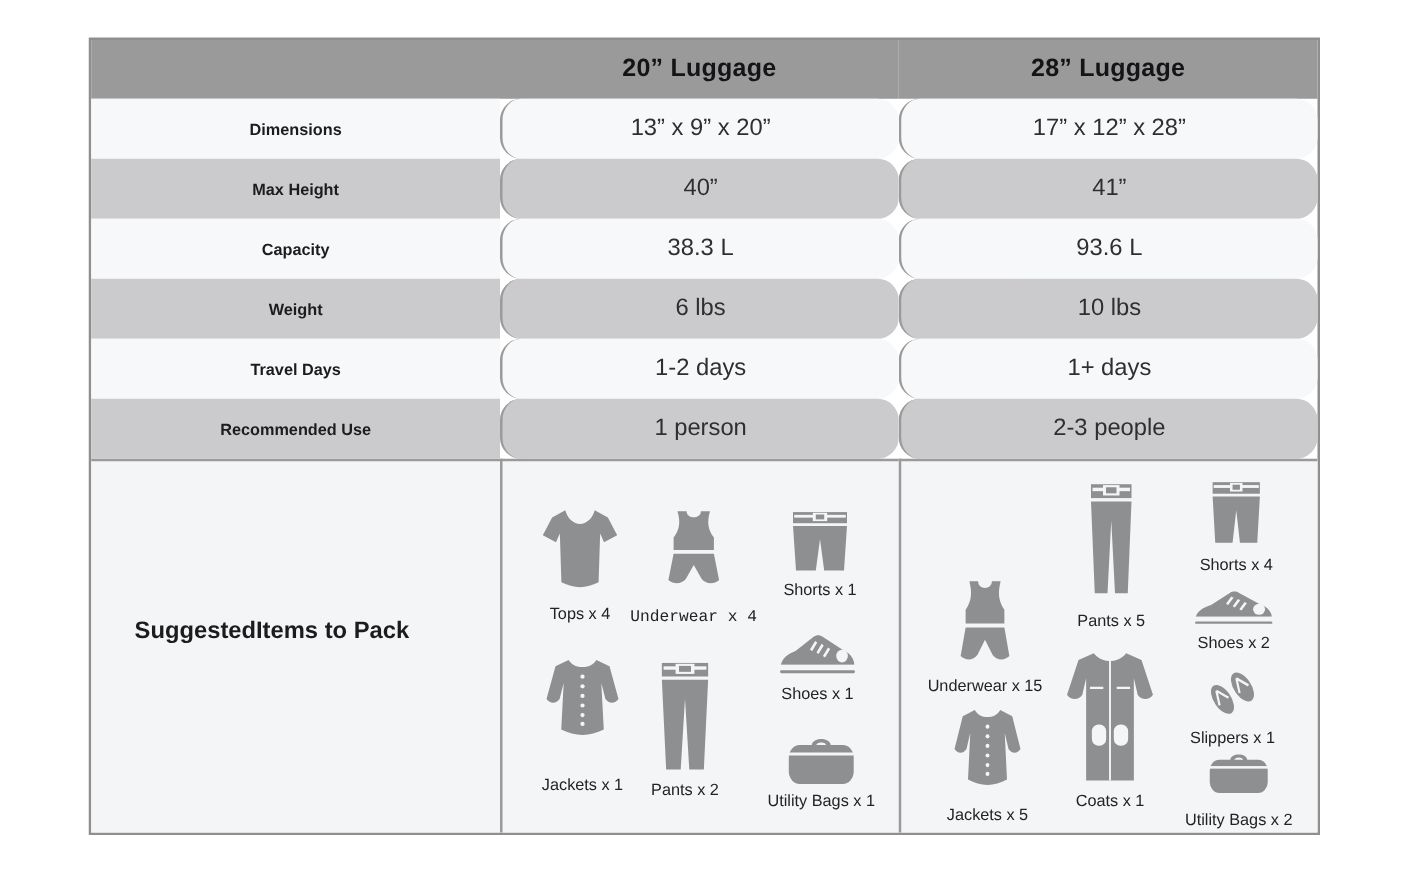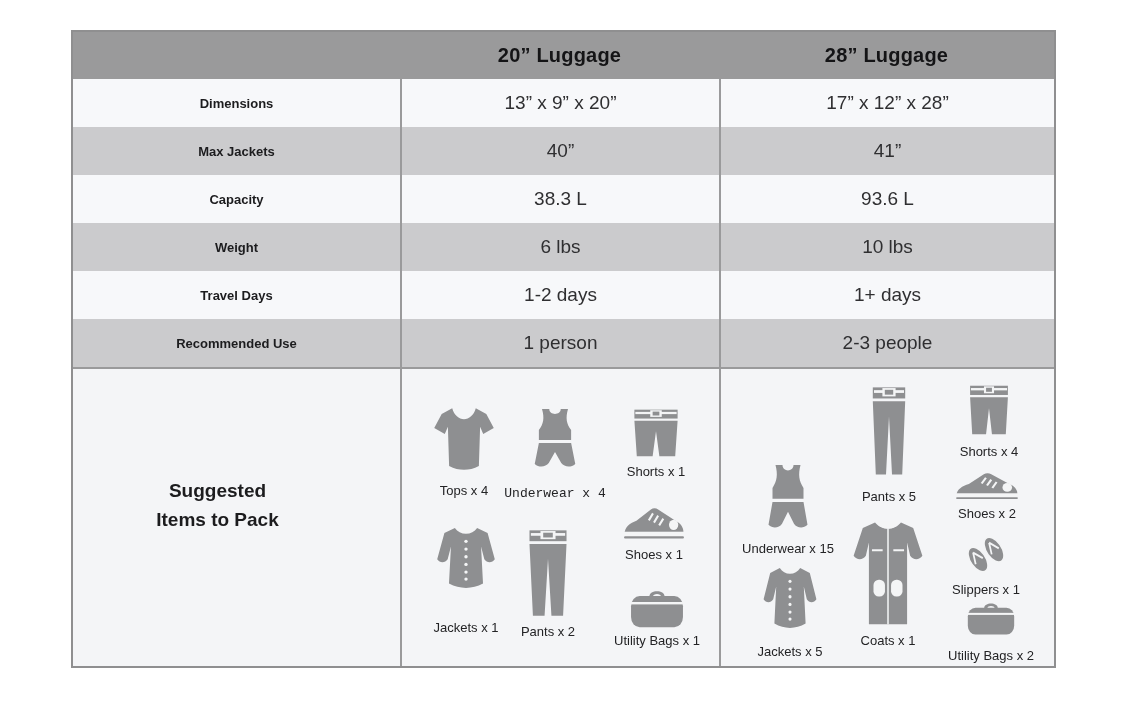--- a/index.html
+++ b/index.html
@@ -26,25 +26,25 @@
   .prow > div:nth-child(2), .prow > div:nth-child(3) {
     border-left:2px solid var(--grid-line,#9a9a9b);
     box-sizing:border-box;
   }
   .lcell {
     display:flex; align-items:center; justify-content:center;
     font-weight:bold; font-size:13px; color:var(--text-dark,#1c1c1e);
   }
   .vcell {
     display:flex; align-items:center; justify-content:center;
-    font-size:19px; color:var(--text-value,#2f2f31);
+    font-size:19px; color:var(--text-value,#2f2f31);border-radius:17px;
   }
   .prow > div { background:var(--row-pack,#f4f5f7); border-top:2px solid var(--grid-line,#9a9a9b); box-sizing:border-box; }
   .plabel {
-    display:flex; flex-direction:column; align-items:center; justify-content:center;
+    display:flex; flex-direction:row; align-items:center; justify-content:center;
     font-weight:bold; font-size:19px; line-height:29px; color:var(--text-dark,#1c1c1e);
     padding-right:38px; padding-bottom:26px;
   }
   .pcell { position:relative; overflow:hidden; }
   .pitem { position:absolute; display:flex; flex-direction:column; align-items:center; }
   .pitem .lbl { font-size:13px; color:#232325; white-space:nowrap; }
   .icn { display:block; }
   .svgdefs { position:absolute; width:0; height:0; overflow:hidden; }
 </style>
 </head>
@@ -123,21 +123,21 @@
     <div class="hcell">20” Luggage</div>
     <div class="hcell">28” Luggage</div>
   </div>
 
   <div class="row brow light">
     <div class="lcell">Dimensions</div>
     <div class="vcell">13” x 9” x 20”</div>
     <div class="vcell">17” x 12” x 28”</div>
   </div>
   <div class="row brow dark">
-    <div class="lcell">Max Jackets</div>
+    <div class="lcell">Max Height</div>
     <div class="vcell">40”</div>
     <div class="vcell">41”</div>
   </div>
   <div class="row brow light">
     <div class="lcell">Capacity</div>
     <div class="vcell">38.3 L</div>
     <div class="vcell">93.6 L</div>
   </div>
   <div class="row brow dark">
     <div class="lcell">Weight</div>

